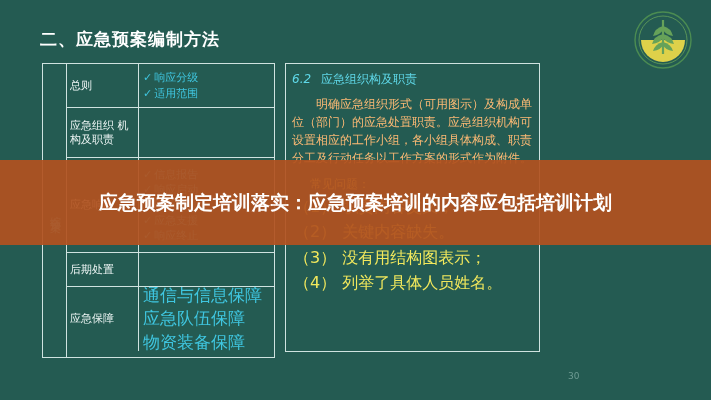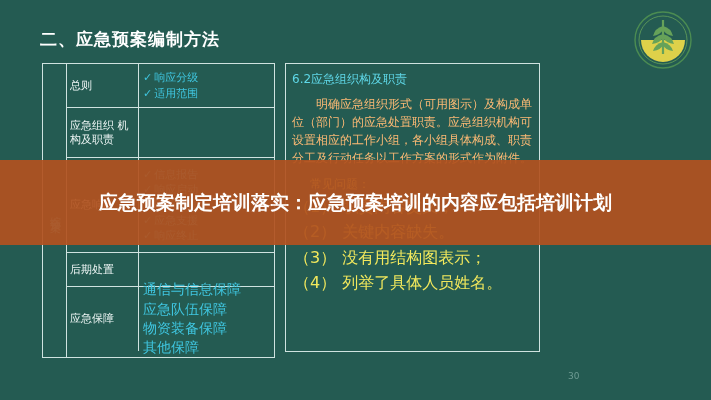--- a/index.html
+++ b/index.html
@@ -96,21 +96,21 @@
     justify-content: center;
   }
   .chk-line {
     font-size: 11px;
     color: #3fc6e0;
     line-height: 1.38;
     white-space: nowrap;
   }
   .chk-line .tick { color: #3fc6e0; margin-right: 2px; }
   .plain-line {
-    font-size: 14px;
+    font-size: 17px;
     color: #3fc6e0;
     line-height: 1.38;
     white-space: nowrap;
   }
   .r1 { height: 44px; }
   .r2 { height: 50px; }
   .r3 { height: 95px; }
   .r4 { height: 34px; }
   .r5 { height: 64px; }
 
@@ -123,21 +123,21 @@
     height: 289px;
     border: 1px solid #cfe3e0;
     box-sizing: border-box;
     padding: 6px 6px 4px 6px;
   }
   .rp-head {
     font-size: 12px;
     color: #5fd8e8;
     line-height: 1.5;
   }
-  .rp-head .num { margin-right: 0; }
+  .rp-head .num { margin-right: 10px; font-style: italic; }
   .rp-para {
     font-size: 12px;
     color: #fdba74;
     line-height: 1.5;
     text-indent: 24px;
     margin-top: 7px;
   }
   .rp-sub {
     margin-top: 8px;
     font-size: 12px;
@@ -246,21 +246,20 @@
         <div class="tcell-name">后期处置</div>
         <div class="tcell-items"></div>
       </div>
 
       <div class="trow r5">
         <div class="tcell-name">应急保障</div>
         <div class="tcell-items">
           <div class="plain-line">通信与信息保障</div>
           <div class="plain-line">应急队伍保障</div>
           <div class="plain-line">物资装备保障</div>
-          <div class="plain-line">其他保障</div>
         </div>
       </div>
 
     </div>
   </div>
 
   <div class="right-panel">
     <div class="rp-head">
       <span class="num">6.2</span><span>应急组织构及职责</span>
     </div>

